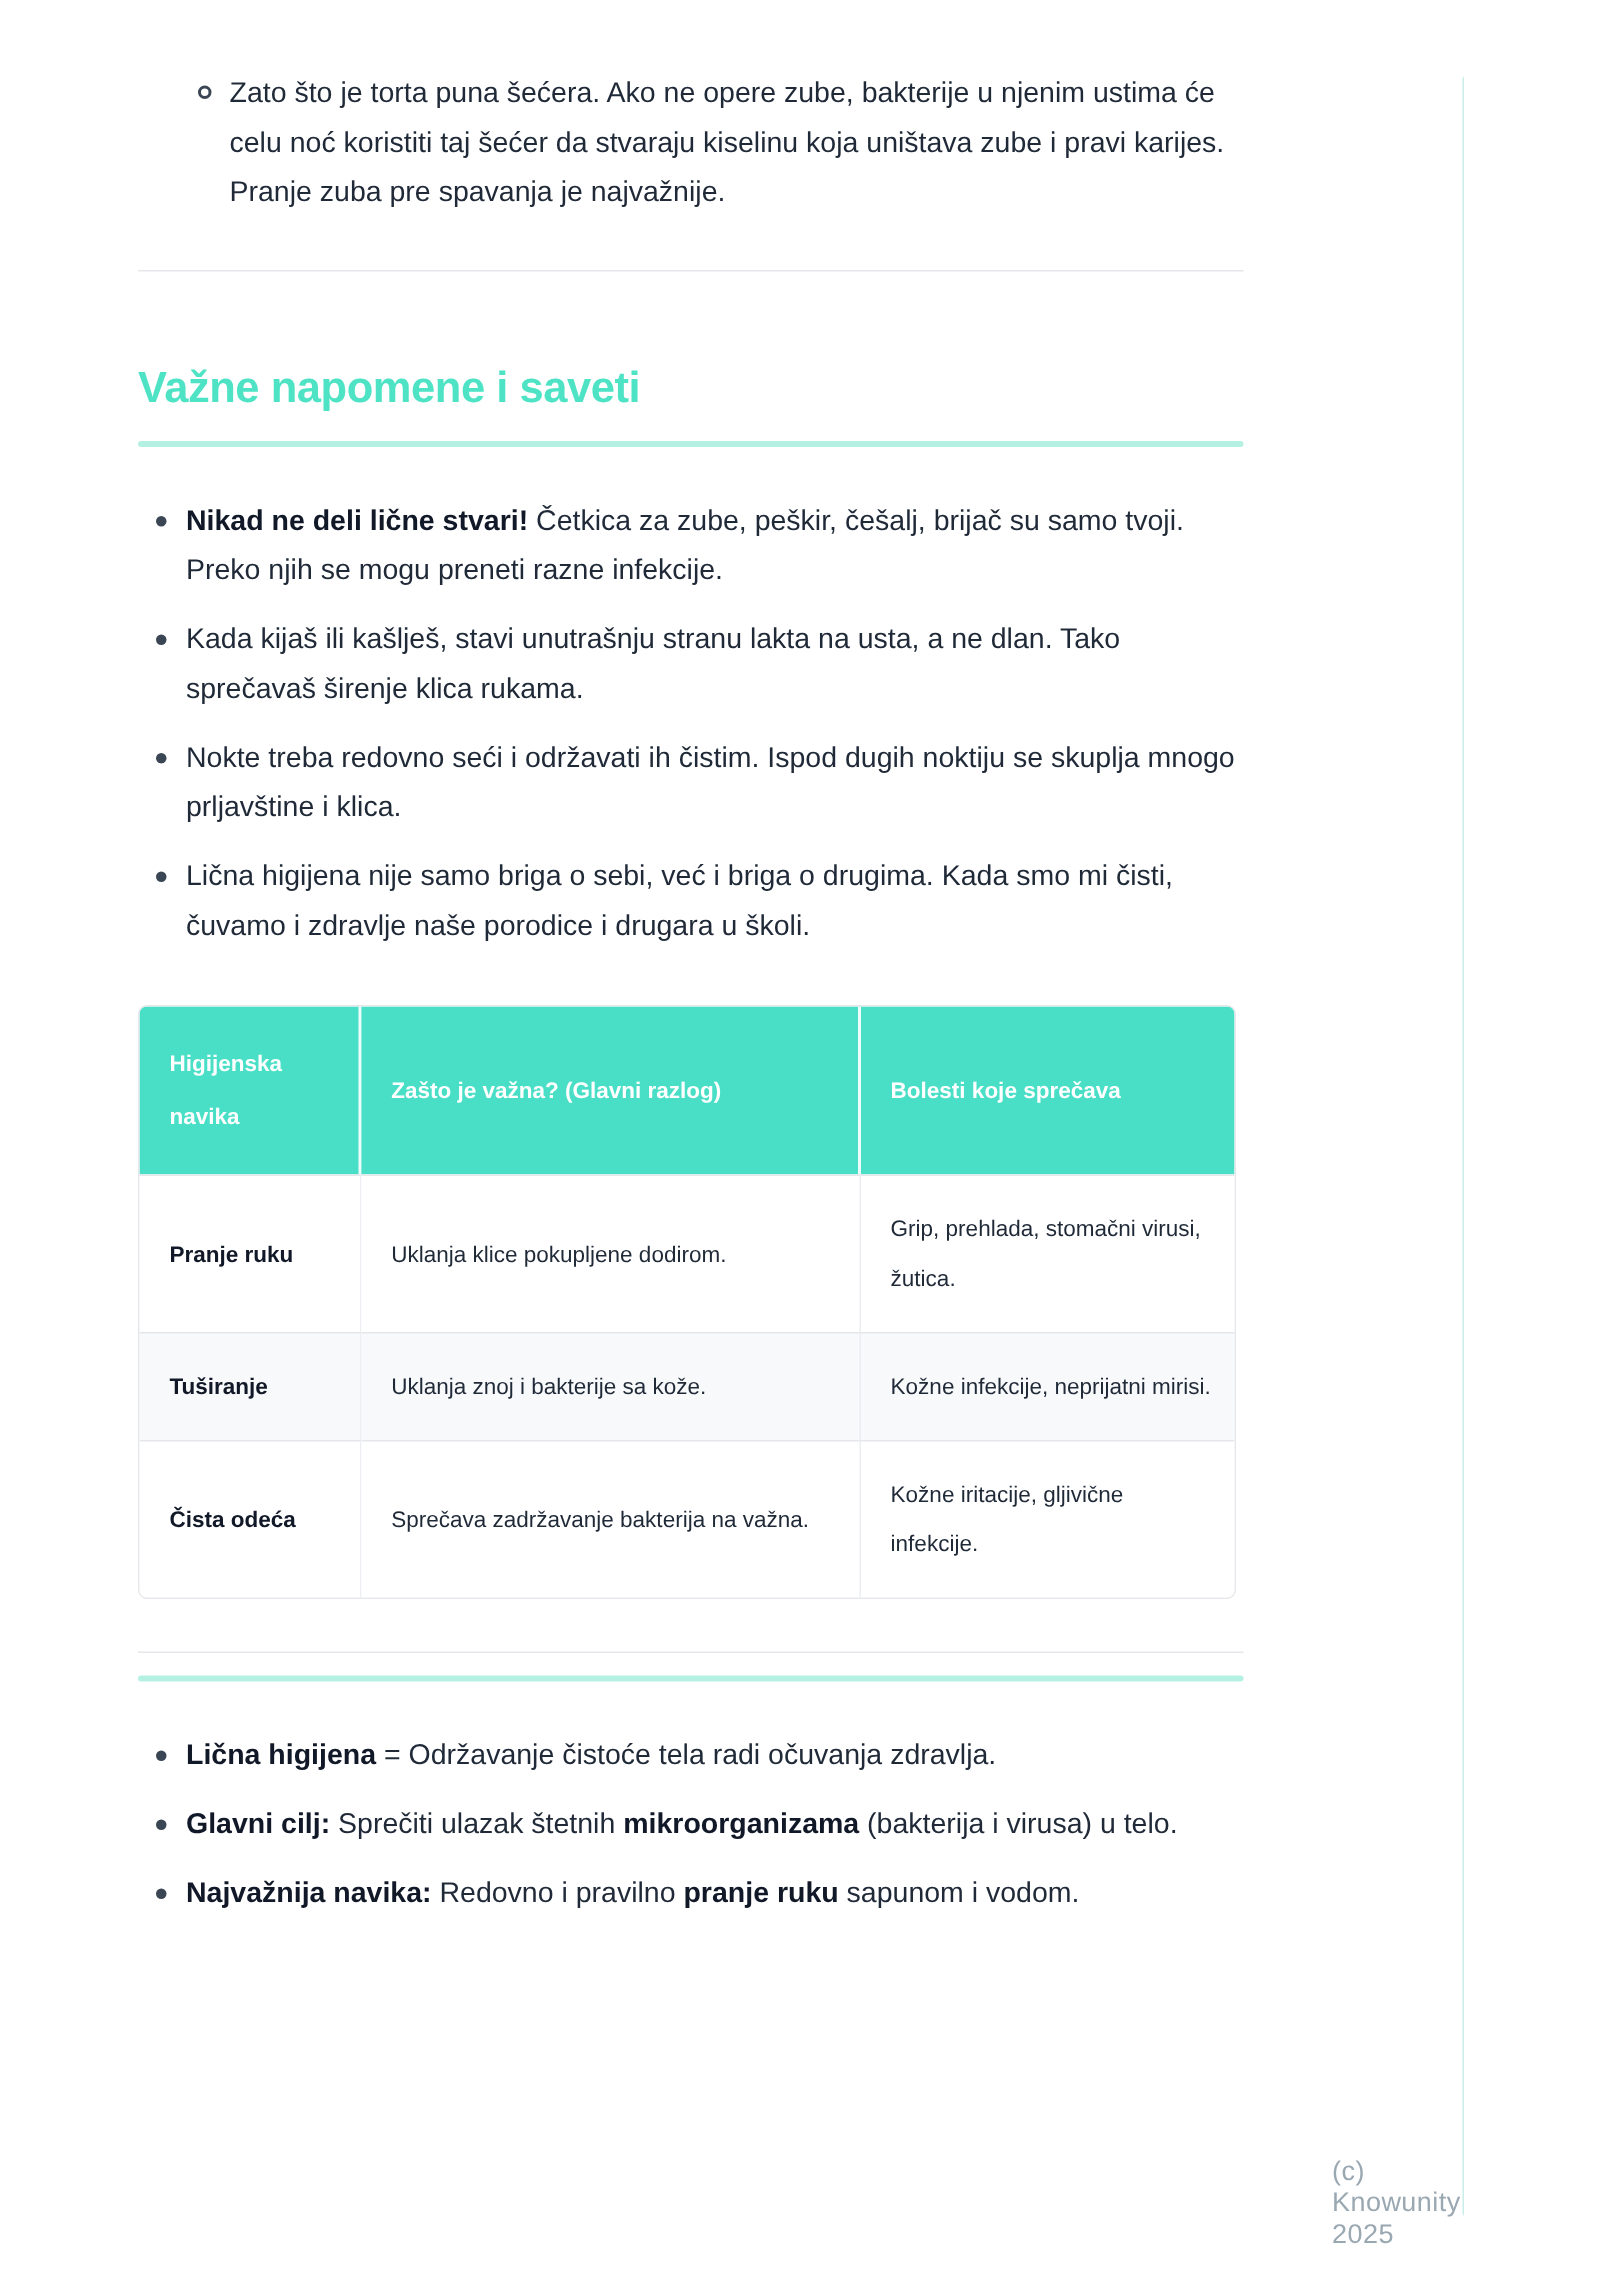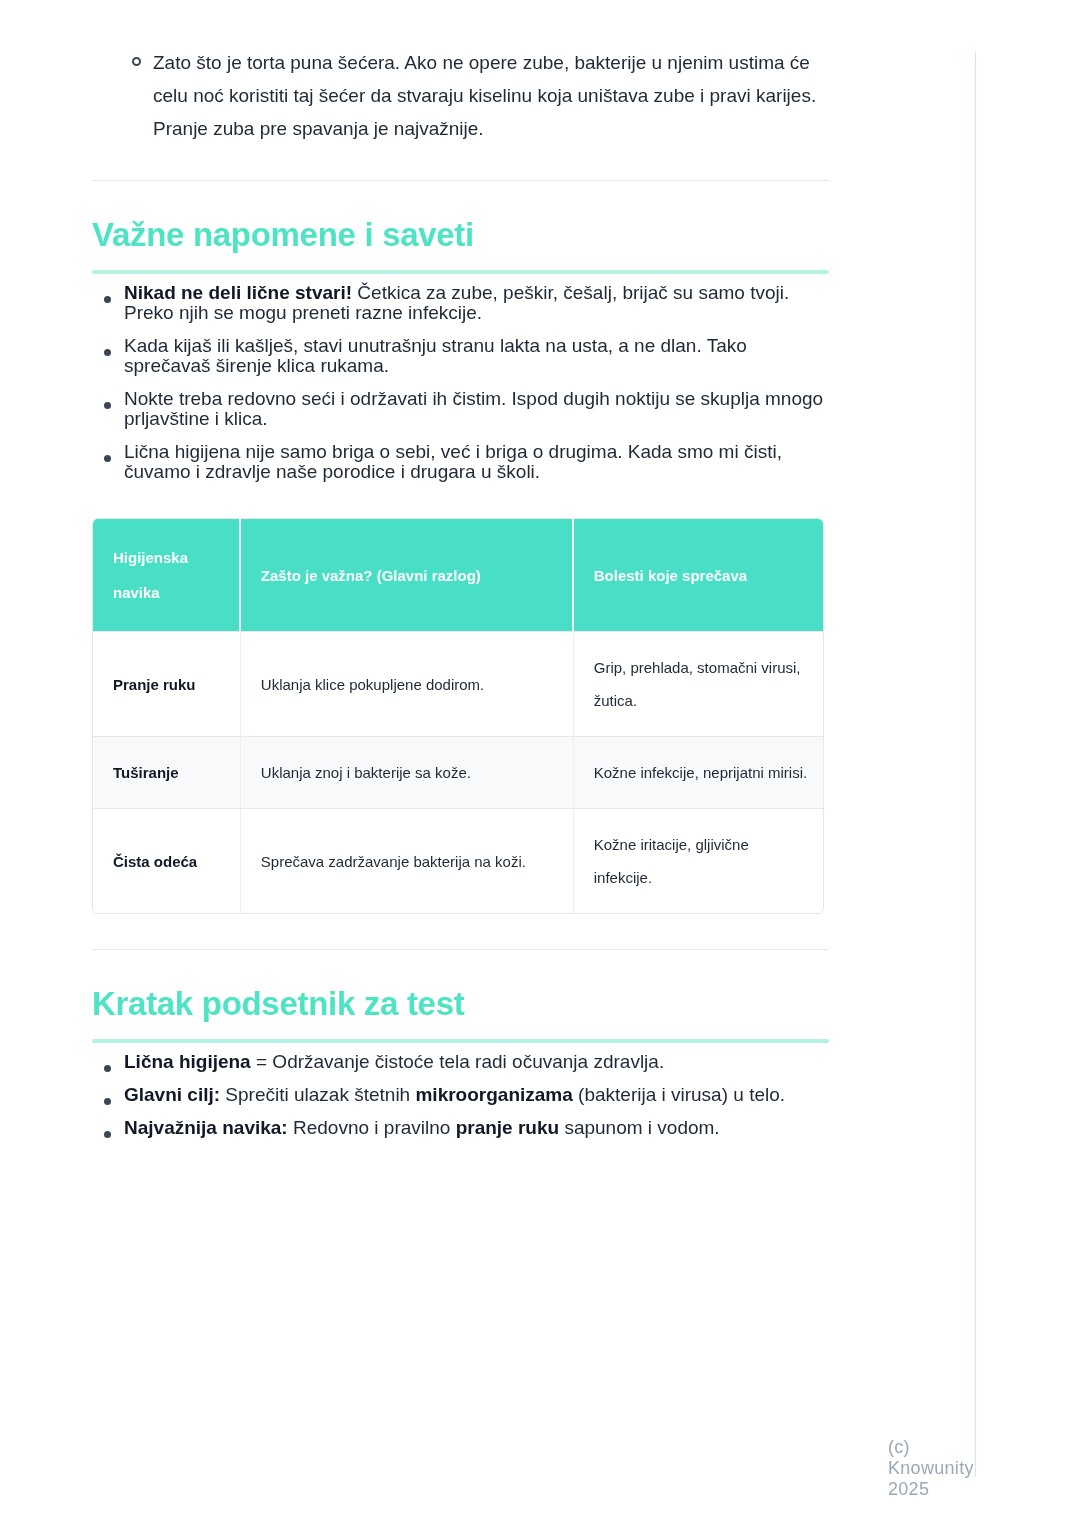--- a/index.html
+++ b/index.html
@@ -35,39 +35,39 @@
   }
   .intro-text { width: 675px; }
   
   .divider {
     height: 1px;
     background: #E5E7EB;
     margin-top: 35px;
   }
   
   .section-title {
-    margin-top: 34px;
-    font-size: 33px;
+    margin-top: 58px;
+    font-size: 29px;
     font-weight: 700;
     letter-spacing: -0.3px;
     color: var(--accent-heading, #4FE3C5);
     line-height: 40px;
   }
   .title-rule {
     height: 4px;
     border-radius: 2px;
     background: var(--accent-rule, #B5F1E3);
     margin-top: 15px;
   }
   
   .tips {
     list-style: none;
-    margin-top: 9px;
+    margin-top: 33px;
     font-size: 19px;
-    line-height: 20px;
+    line-height: 33px;
   }
   .tips li {
     display: flex;
     margin-bottom: 13px;
   }
   .dot {
     flex: 0 0 auto;
     width: 7px; height: 7px;
     border-radius: 50%;
     background: #3A4654;
@@ -189,29 +189,28 @@
             <td>Uklanja klice pokupljene dodirom.</td>
             <td>Grip, prehlada, stomačni virusi, žutica.</td>
           </tr>
           <tr>
             <td class="rowhead">Tuširanje</td>
             <td>Uklanja znoj i bakterije sa kože.</td>
             <td>Kožne infekcije, neprijatni mirisi.</td>
           </tr>
           <tr>
             <td class="rowhead">Čista odeća</td>
-            <td>Sprečava zadržavanje bakterija na koži.</td>
+            <td>Sprečava zadržavanje bakterija na važna.</td>
             <td>Kožne iritacije, gljivične infekcije.</td>
           </tr>
         </tbody>
     </table>
 
     <div class="divider"></div>
 
-    <h2 class="section-title">Kratak podsetnik za test</h2>
     <div class="title-rule"></div>
 
     <ul class="tips" id="tips-reminder">
         <li>
           <span class="dot"></span>
           <div class="li-text"><b>Lična higijena</b><span> = Održavanje čistoće tela radi očuvanja zdravlja.</span></div>
         </li>
         <li>
           <span class="dot"></span>
           <div class="li-text"><b>Glavni cilj:</b><span> Sprečiti ulazak štetnih </span><b>mikroorganizama</b><span> (bakterija i virusa) u telo.</span></div>

